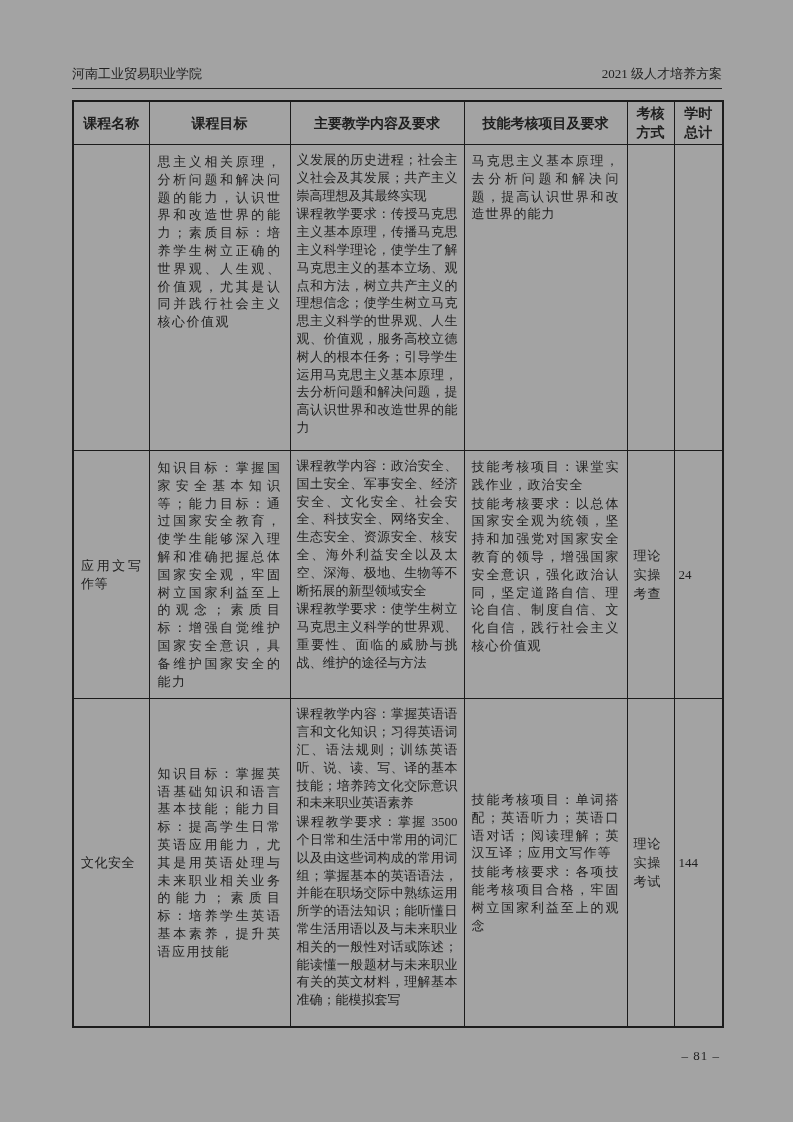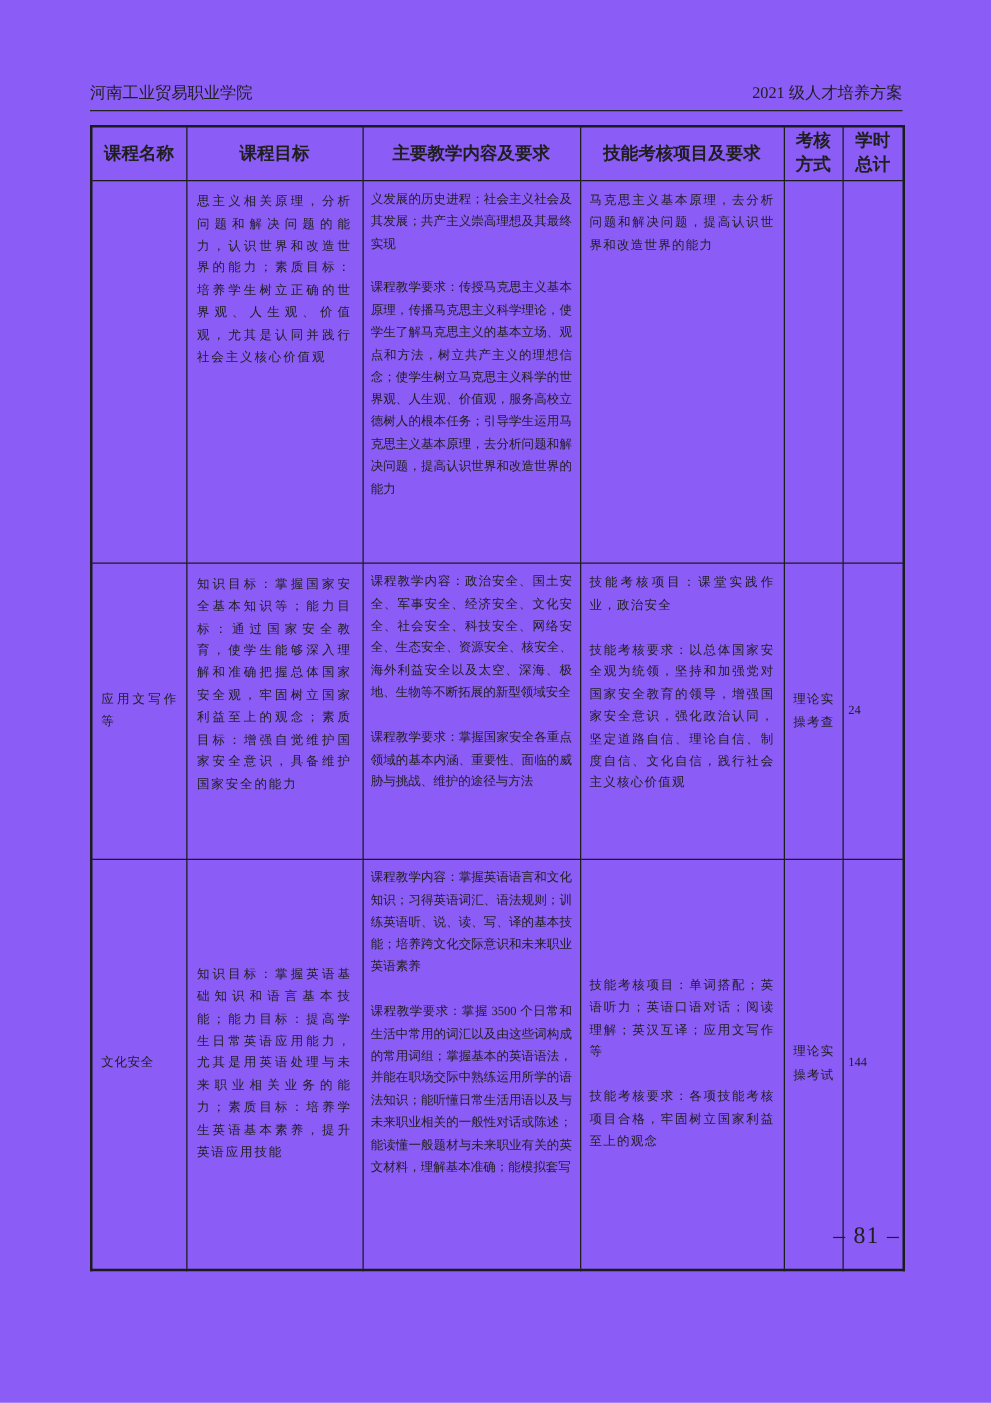--- a/index.html
+++ b/index.html
@@ -5,21 +5,21 @@
   html, body { margin: 0; padding: 0; }
   body {
     background: #e9e9e9;
     font-family: "Liberation Serif", "DejaVu Serif", serif;
   }
   .page {
     position: relative;
     width: 793px;
     height: 1122px;
     margin: 0 auto;
-    background: #8b5cf6;
+    background: #a3a3a3;
     color: #1f1f1f;
     overflow: hidden;
     text-decoration: underline;
   }
   .content {
     position: absolute;
     left: 72px;
     top: 66px;
     width: 650px;
   }
@@ -46,21 +46,21 @@
   }
   .doc-table th {
     font-size: 14px;
     font-weight: bold;
     line-height: 19px;
     text-align: center;
     vertical-align: middle;
     padding: 2px 3px;
   }
   .doc-table td {
-    font-size: 10px;
+    font-size: 13px;
     line-height: 17.8px;
     vertical-align: top;
     padding: 7px 7px;
     text-align: justify;
   }
   tr.header-row { height: 40px; margin-top: 12px; }
   tr.row-1 { height: 306px; }
   tr.row-2 { height: 237px; }
   tr.row-3 { height: 328px; }
 
@@ -76,37 +76,37 @@
   td.col-content {
     letter-spacing: 0;
     padding: 6px 6px;
   }
   td.col-skills {
     letter-spacing: 1px;
     padding: 7px 7px;
   }
   td.col-method {
     vertical-align: middle;
-    text-align: right;
+    text-align: left;
     letter-spacing: 1px;
     line-height: 19px;
     padding: 2px 6px;
   }
   td.col-hours {
     vertical-align: middle;
     padding: 2px 4px;
   }
   td.v-mid { vertical-align: middle; }
   .cell p { margin: 0; }
-  .cell p + p { margin-top: 18px; }
+  .cell p + p { margin-top: 1px; }
   .doc-footer {
     position: absolute;
     right: 73px;
-    top: 978px;
-    font-size: 19px;
+    top: 1048px;
+    font-size: 13px;
     letter-spacing: 1px;
   }
 </style>
 </head>
 <body>
 
 <div class="page">
   <div class="content">
 
     <div class="doc-header">
@@ -153,21 +153,21 @@
 
         <tr class="row-2">
           <td class="col-course cell">
             <p>应用文写作等</p>
           </td>
           <td class="col-objectives cell">
             <p>知识目标：掌握国家安全基本知识等；能力目标：通过国家安全教育，使学生能够深入理解和准确把握总体国家安全观，牢固树立国家利益至上的观念；素质目标：增强自觉维护国家安全意识，具备维护国家安全的能力</p>
           </td>
           <td class="col-content cell">
             <p>课程教学内容：政治安全、国土安全、军事安全、经济安全、文化安全、社会安全、科技安全、网络安全、生态安全、资源安全、核安全、海外利益安全以及太空、深海、极地、生物等不断拓展的新型领域安全</p>
-            <p>课程教学要求：掌握国家安全各重点领域的基本内涵、重要性、面临的威胁与挑战、维护的途径与方法</p>
+            <p>课程教学要求：使学生树立马克思主义科学的世界观、重要性、面临的威胁与挑战、维护的途径与方法</p>
           </td>
           <td class="col-skills cell">
             <p>技能考核项目：课堂实践作业，政治安全</p>
             <p>技能考核要求：以总体国家安全观为统领，坚持和加强党对国家安全教育的领导，增强国家安全意识，强化政治认同，坚定道路自信、理论自信、制度自信、文化自信，践行社会主义核心价值观</p>
           </td>
           <td class="col-method cell">
             <p>理论实操考查</p>
           </td>
           <td class="col-hours cell">
             <p>24</p>

